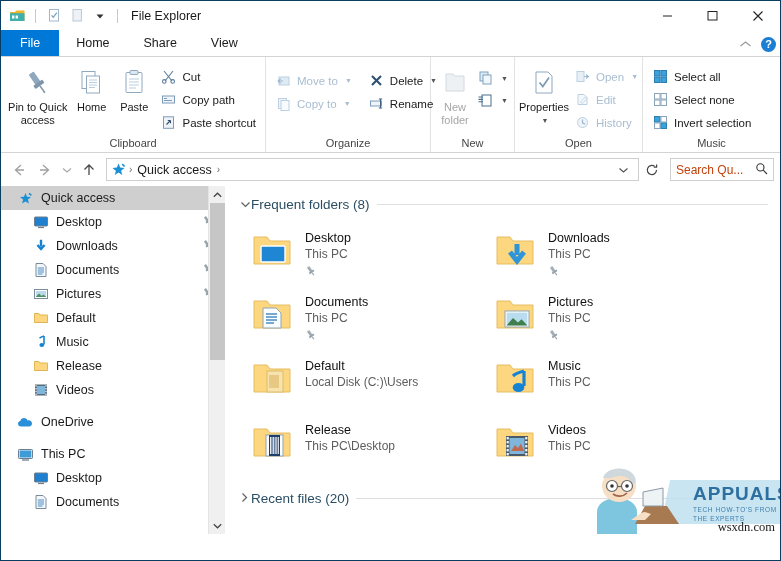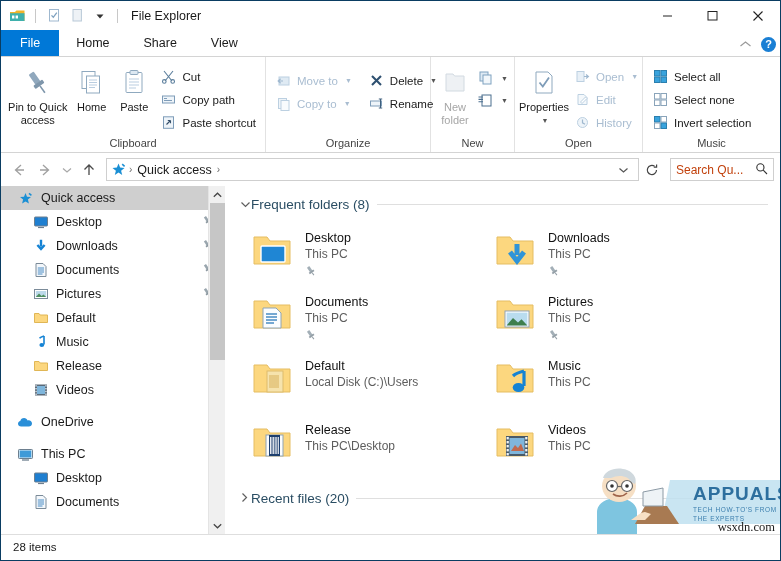--- a/index.html
+++ b/index.html
@@ -1005,17 +1005,14 @@
             <path d="M68 44 L88 44 L88 26 L68 30 Z" fill="#eef3f6" stroke="#8c9aa5"></path>
             <path d="M56 58 C62 54 66 50 70 50 L76 52 L70 58 Z" fill="#f6dfc4"></path>
           </g>
           <text id="wsxdn" x="200" y="69" text-anchor="end" font-family="Liberation Serif, serif" font-size="13" fill="#1a1a1a">wsxdn.com</text>
         </svg>
       </div>
 
     </div>
   </div>
 
-  <div id="statusbar">
-    <span>28 items</span>
-  </div>
 
 </div>
 
 </body></html>

